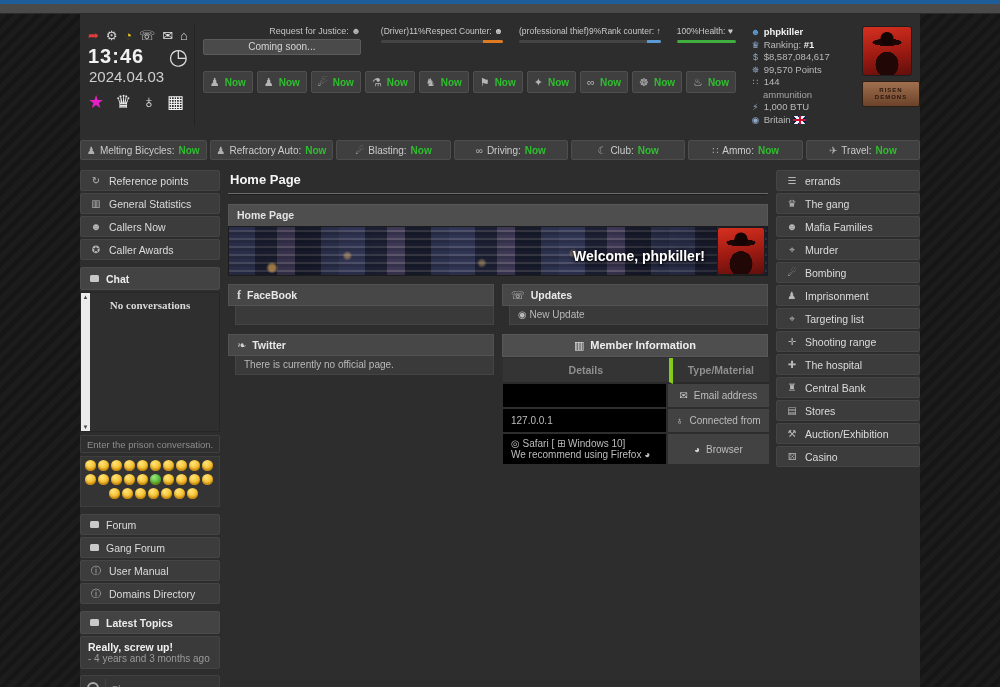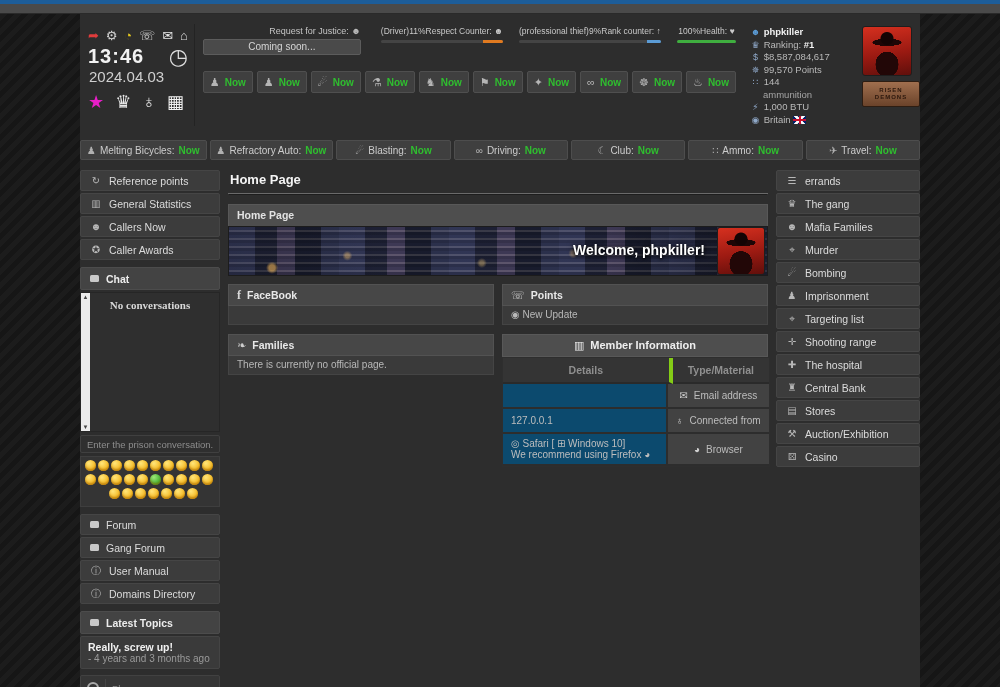--- a/index.html
+++ b/index.html
@@ -28,21 +28,21 @@
   .hmid{flex:1;padding:2px 6px 0 8px;display:flex;flex-direction:column;}
   .hmid-top{display:flex;gap:20px;align-items:flex-start;}
   .justice-block{width:158px;flex:none;}
   .justice-label{font-size:9px;color:#c5c5c5;text-align:right;margin-bottom:3px;}
   .justice-label .jicon{color:#bbb;}
   .coming-soon{background:#4a4a4a;border:1px solid #5c5c5c;color:#d5d5d5;text-align:center;
     font-size:10px;height:14px;line-height:14px;border-radius:2px;}
   .counters{display:flex;flex:1;gap:16px;}
   .counter{display:flex;flex-direction:column;}
   .counter.c0{flex:1.1;}.counter.c1{flex:1.7;}.counter.c2{flex:1.4;}
-  .clabel{font-size:8.5px;color:#c9c9c9;text-align:center;white-space:nowrap;margin-bottom:4px;}
+  .clabel{font-size:8.5px;color:#c9c9c9;text-align:left;white-space:nowrap;margin-bottom:4px;}
   .cbar{height:3px;background:#444;border-radius:2px;overflow:hidden;display:flex;justify-content:flex-end;}
   .cfill{height:3px;}
   .quick-row{display:flex;gap:4px;margin-top:16px;}
   .qbtn{flex:1;height:22px;background:#3f3f3f;border:1px solid #4f4f4f;border-radius:2px;
     color:#c9c9c9;font-size:10px;display:flex;align-items:center;justify-content:center;gap:5px;cursor:pointer;
     font-family:inherit;}
   .qicon{color:#b5b5b5;font-size:11px;}
   .now{color:#2fbe2f;font-weight:bold;}
 
   .hright{width:178px;flex:none;display:flex;padding:2px 6px 0 8px;box-sizing:border-box;gap:8px;}
@@ -124,43 +124,43 @@
       repeating-linear-gradient(0deg, rgba(0,0,0,.28) 0 3px, rgba(255,225,150,.10) 3px 5px, rgba(0,0,0,.18) 5px 8px),
       repeating-linear-gradient(90deg,#3b4166 0 26px,#23273f 26px 48px,#4a4466 48px 66px,#1d2136 66px 92px,#343a5c 92px 110px),
       linear-gradient(#39406a,#161a2c);}
   .banner::before{content:'';position:absolute;inset:0;
     background:
       radial-gradient(circle at 8% 85%, rgba(255,190,90,.55) 0 3px, transparent 6px),
       radial-gradient(circle at 22% 60%, rgba(255,200,110,.4) 0 2px, transparent 5px),
       radial-gradient(circle at 47% 75%, rgba(255,210,120,.35) 0 2px, transparent 5px),
       radial-gradient(circle at 64% 55%, rgba(255,200,110,.3) 0 2px, transparent 5px),
       linear-gradient(90deg, rgba(0,0,0,.15), transparent 30%, transparent 70%, rgba(0,0,0,.35));}
-  .welcome-text{position:absolute;right:62px;top:15px;color:#fff;font-weight:bold;font-size:14px;
+  .welcome-text{position:absolute;right:62px;top:21px;color:#fff;font-weight:bold;font-size:14px;
     text-shadow:0 1px 3px #000, 0 0 6px rgba(0,0,0,.8);}
   .banner .avatar-img{position:absolute;right:2px;top:0px;width:46px;height:46px;}
   .two-col{display:flex;gap:8px;margin-top:8px;align-items:flex-start;}
   .colL,.colR{flex:1;min-width:0;}
   .mini-hdr{height:20px;line-height:20px;background:#474747;border:1px solid #525252;color:#e8e8e8;
     font-weight:bold;font-size:10.5px;padding-left:8px;display:flex;align-items:center;gap:6px;}
   .mini-body{background:#3a3a3a;border:1px solid #444;border-top:none;min-height:18px;line-height:18px;
-    font-size:10px;color:#b9b9b9;padding:0 8px;margin-bottom:9px;}
+    font-size:10px;color:#b9b9b9;padding:0 8px;margin-bottom:9px;margin-left:7px;}
   .fb-icon{color:#d8d8d8;font-weight:bold;font-family:"Liberation Serif",serif;font-size:12px;}
   .tw-icon,.up-icon{color:#cfcfcf;font-size:11px;}
   .mi-hdr{height:21px;line-height:21px;background:#4e4e4e;border:1px solid #585858;color:#eee;
     font-weight:bold;font-size:11px;display:flex;align-items:center;justify-content:center;gap:6px;}
   .mi-table{width:100%;border-collapse:collapse;border:1px solid #2e2e2e;}
   .mi-table .th{background:#343434;color:#8f8f8f;font-weight:bold;font-size:10.5px;text-align:center;
     height:24px;border-bottom:2px solid #2a2a2a;}
   .mi-row{display:flex;border-bottom:2px solid #2d2d2d;}
   .mi-head{display:flex;}
   .mi-head .th{flex-basis:0;}
   .mi-head .th.c1{flex-grow:1.72;border-right:4px solid #84cc16;display:flex;align-items:center;justify-content:center;}
   .mi-head .th.c2{flex-grow:1;display:flex;align-items:center;justify-content:center;}
   .mi-cell{padding:4px 8px;font-size:10px;color:#bdbdbd;min-height:15px;display:flex;flex-direction:column;justify-content:center;}
-  .mi-cell.details{flex-grow:1.72;flex-basis:0;background:#0c4a6e;border-right:2px solid #2d2d2d;}
+  .mi-cell.details{flex-grow:1.72;flex-basis:0;background:#000000;border-right:2px solid #2d2d2d;}
   .mi-cell.type{flex-grow:1;flex-basis:0;background:#424242;flex-direction:row;align-items:center;gap:6px;}
   .mi-cell .ticon{color:#cfcfcf;font-size:10px;}
 </style>
 </head>
 <body>
 
 <div class="top-strip"></div>
 <div class="top-strip2"></div>
 
 <div class="wrapper">
@@ -469,29 +469,29 @@
       <div class="two-col">
         <div class="colL">
           <div class="mini-hdr">
             <span class="fb-icon">f</span>
             <span>FaceBook</span>
           </div>
           <div class="mini-body"></div>
 
           <div class="mini-hdr">
             <span class="tw-icon">❧</span>
-            <span>Families</span>
+            <span>Twitter</span>
           </div>
           <div class="mini-body">There is currently no official page.</div>
         </div>
 
         <div class="colR">
           <div class="mini-hdr">
             <span class="up-icon">☏</span>
-            <span>Points</span>
+            <span>Updates</span>
           </div>
           <div class="mini-body"><span>◉ </span><span>New Update</span></div>
 
           <div class="mi-hdr">
             <span>▥</span>
             <span>Member Information</span>
           </div>
           <div class="mi-table">
             <div class="mi-head">
               <div class="th c1">Details</div>

